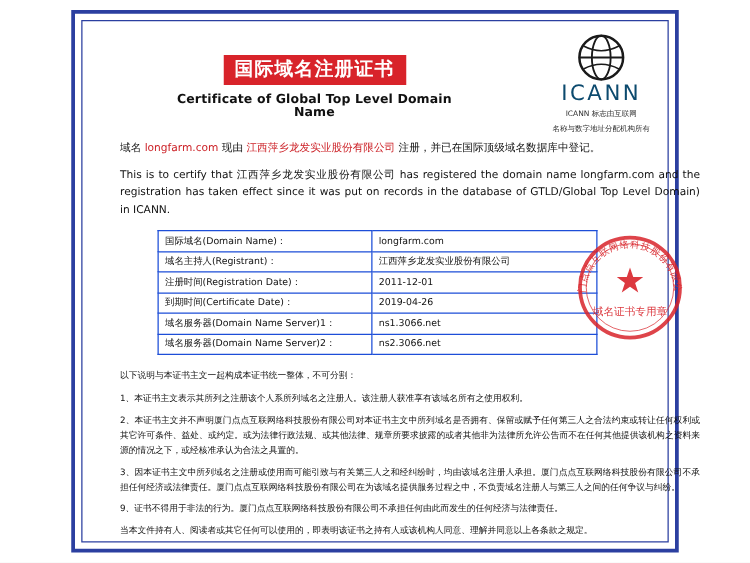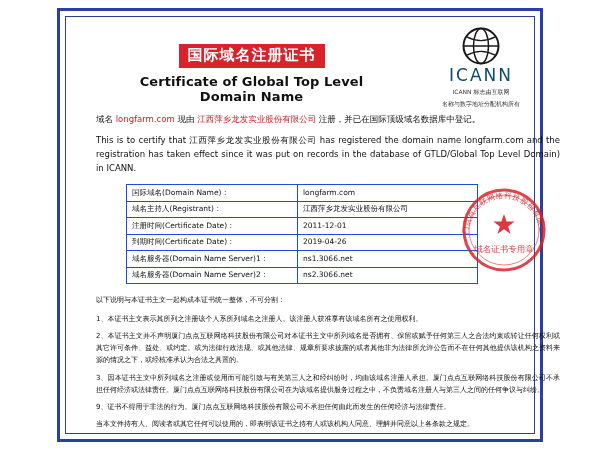--- a/index.html
+++ b/index.html
@@ -40,21 +40,21 @@
     background:#d8232a;
     color:#ffffff;
     font-size:15px;
     font-weight:bold;
     letter-spacing:1px;
     padding:3px 9px 4px 9px;
     line-height:1.1;
   }
   .title-en{
     margin-top:6px;
-    font-size:13px;
+    font-size:10px;
     color:#111111;
     font-weight:bold;
     letter-spacing:.1px;
   }
   .icann-block{
     position:absolute;right:4px;top:6px;width:150px;text-align:center;
   }
   .globe{
     width:40px;height:40px;margin:0 auto;display:block;
   }
@@ -161,21 +161,21 @@
         <tbody>
           <tr>
             <td class="k">国际域名(Domain Name)：</td>
             <td>longfarm.com</td>
           </tr>
           <tr>
             <td class="k">域名主持人(Registrant)：</td>
             <td>江西萍乡龙发实业股份有限公司</td>
           </tr>
           <tr>
-            <td class="k">注册时间(Certificate Date)：</td>
+            <td class="k">注册时间(Registration Date)：</td>
             <td>2011-12-01</td>
           </tr>
           <tr>
             <td class="k">到期时间(Certificate Date)：</td>
             <td>2019-04-26</td>
           </tr>
           <tr>
             <td class="k">域名服务器(Domain Name Server)1：</td>
             <td>ns1.3066.net</td>
           </tr>

